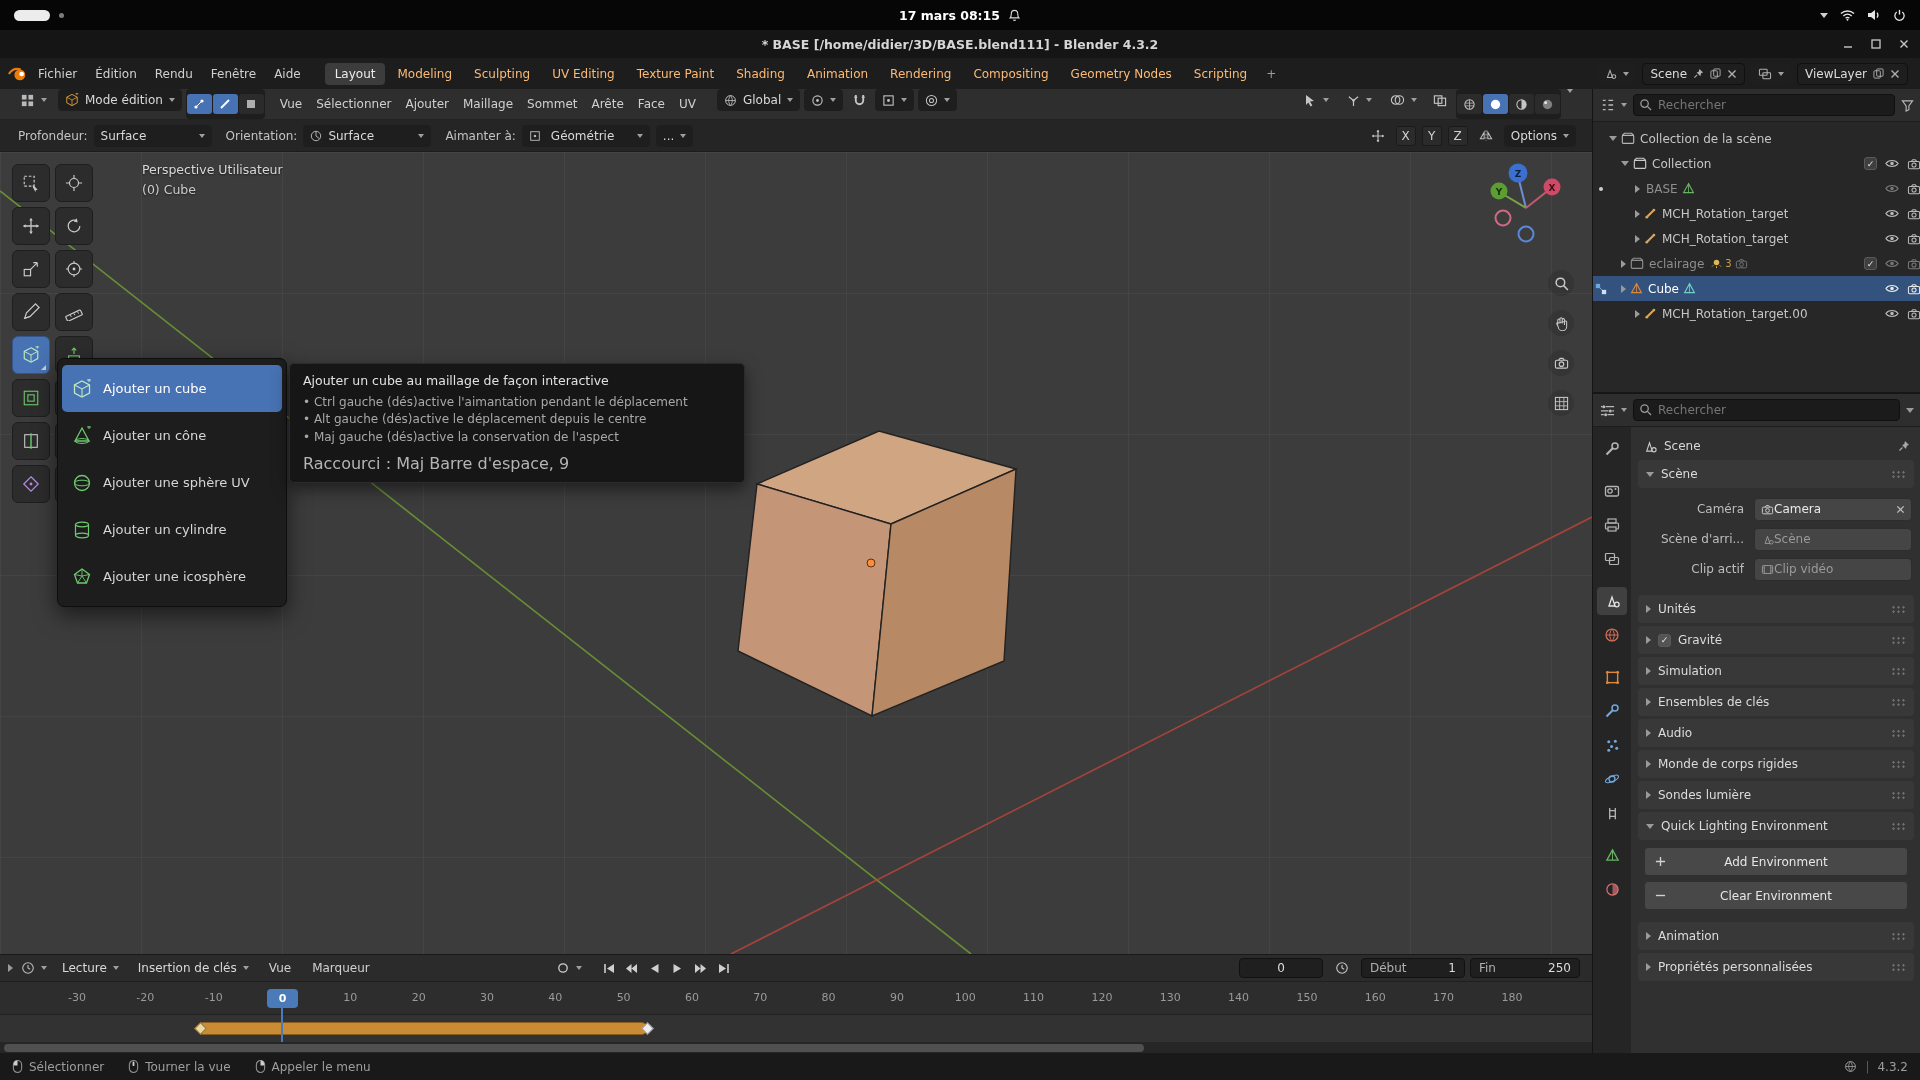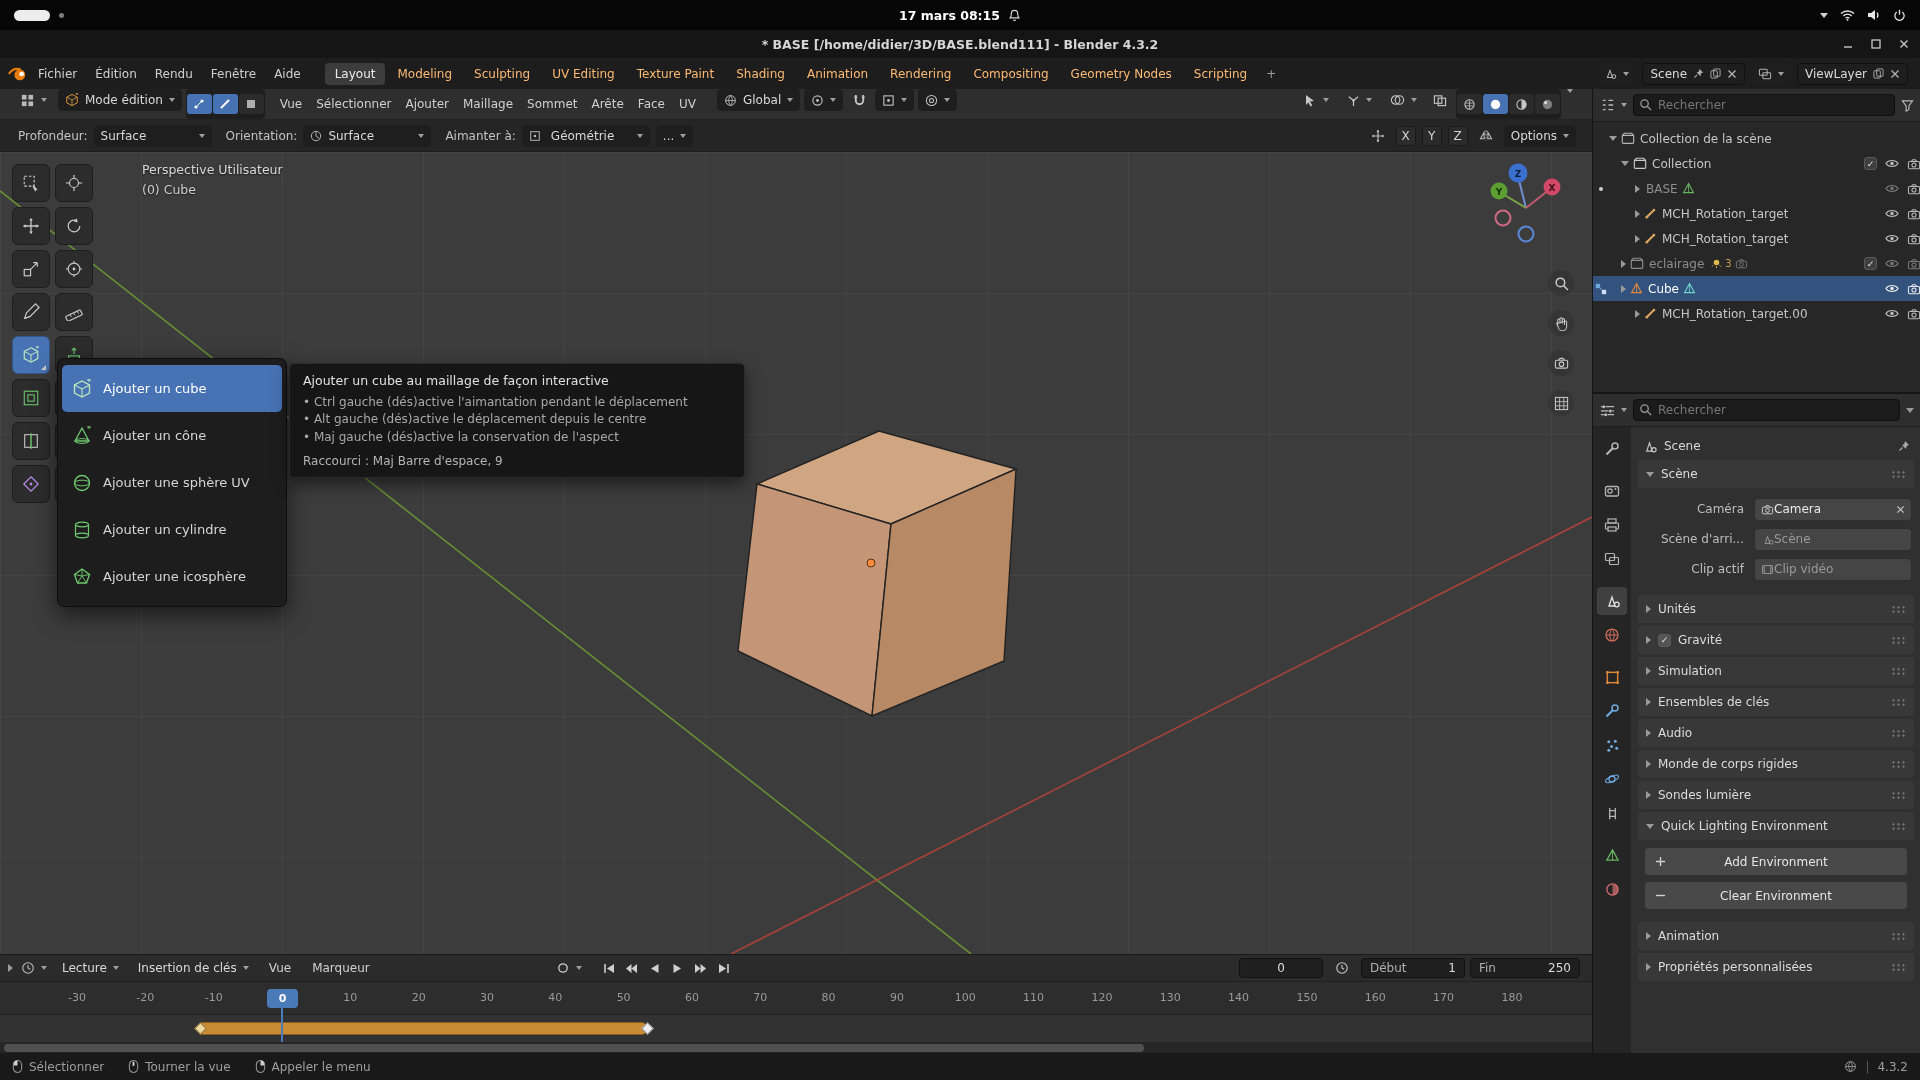--- a/index.html
+++ b/index.html
@@ -68,21 +68,21 @@
   #addmenu{position:absolute;left:57px;top:206px;width:230px;background:#1d1d1d;border:1px solid #0e0e0e;border-radius:7px;padding:6px 4px;z-index:20;box-shadow:0 8px 22px rgba(0,0,0,.55)}
   .ami{height:47px;display:flex;align-items:center;gap:11px;padding:0 10px;border-radius:5px;color:#d5d5d5;font-size:13px}
   .ami.active{background:#4772b3;color:#fff}
   .ami svg{color:#6ec96e;flex:0 0 auto}
   .ami.active svg{color:#bfe8bf}
 
   
   #tooltip{position:absolute;left:289px;top:211px;width:456px;background:#161616;border:1px solid #2b2b2b;border-radius:5px;padding:9px 13px;z-index:21;box-shadow:0 6px 16px rgba(0,0,0,.5)}
   .tt-title{color:#e1e1e1;margin-bottom:6px;font-size:12.5px}
   .tt-line{color:#a8a8a8;line-height:1.45;font-size:12px}
-  .tt-short{margin-top:8px;color:#b5b5b5;font-size:12px}
+  .tt-short{margin-top:8px;color:#b5b5b5;font-size:16px}
 
   
   #gizmo{position:absolute;left:1478px;top:6px;z-index:4}
   .vp-side{position:absolute;left:1548px;top:118px;display:flex;flex-direction:column;gap:14px;z-index:4;color:#c8c8c8}
   .vsb{width:26px;height:26px;display:flex;align-items:center;justify-content:center;background:rgba(40,40,40,.35);border-radius:50%}
 
   
   #rightcol{left:1592px;top:89px;width:328px;height:964px;background:#262626;border-left:1px solid #141414}
   #outliner{position:absolute;left:0;top:0;width:328px;height:303px;background:#272727}
   .phead-bar{height:33px;display:flex;align-items:center;gap:6px;padding:0 7px;background:#2d2d2d;border-bottom:1px solid #1d1d1d}

